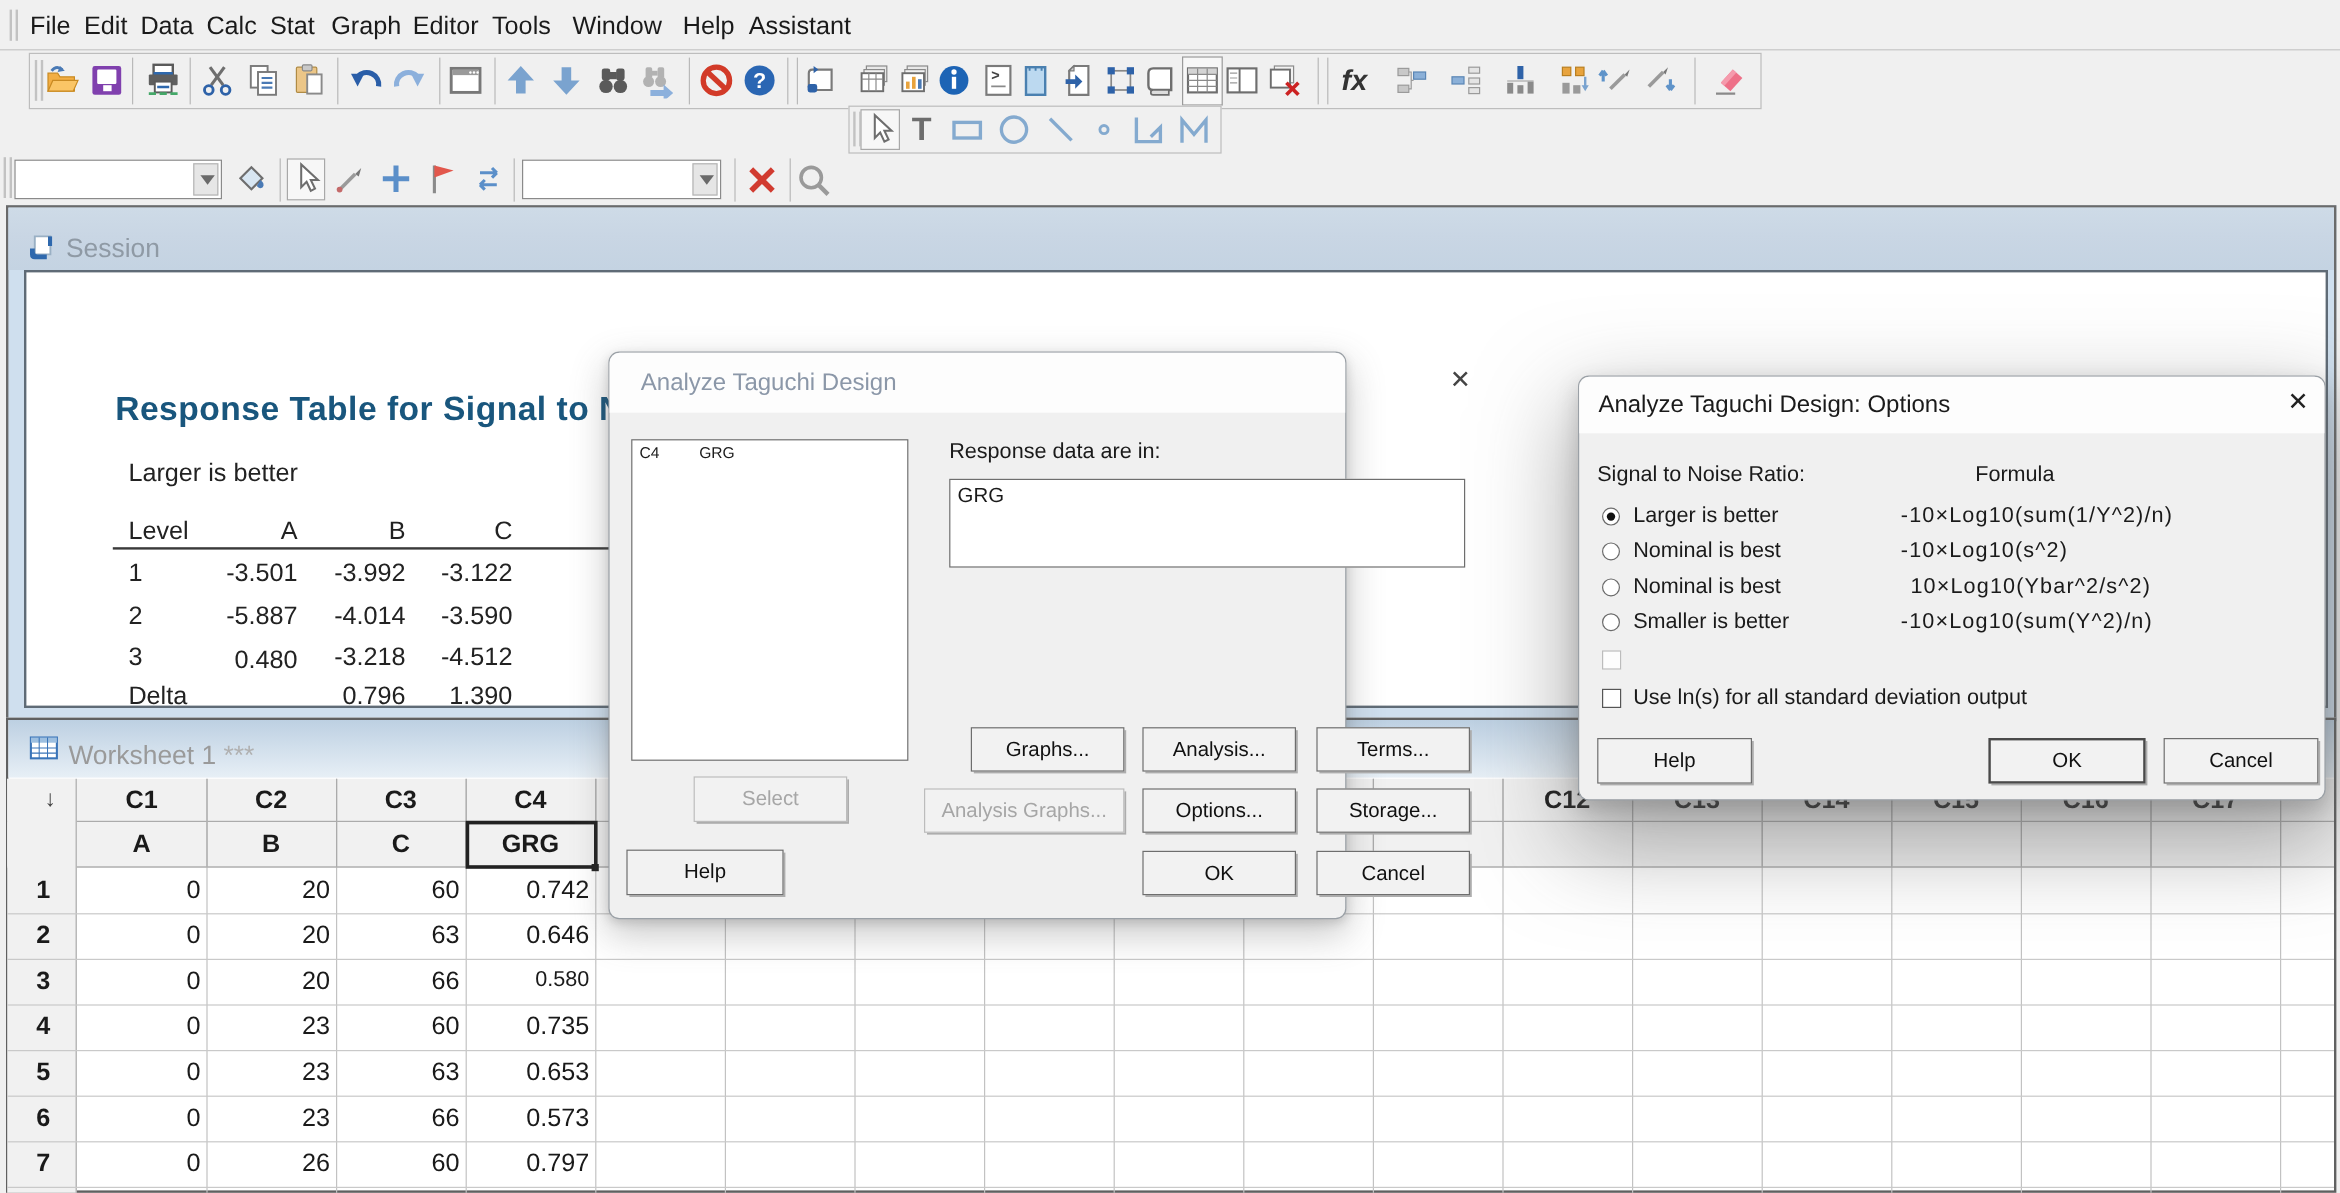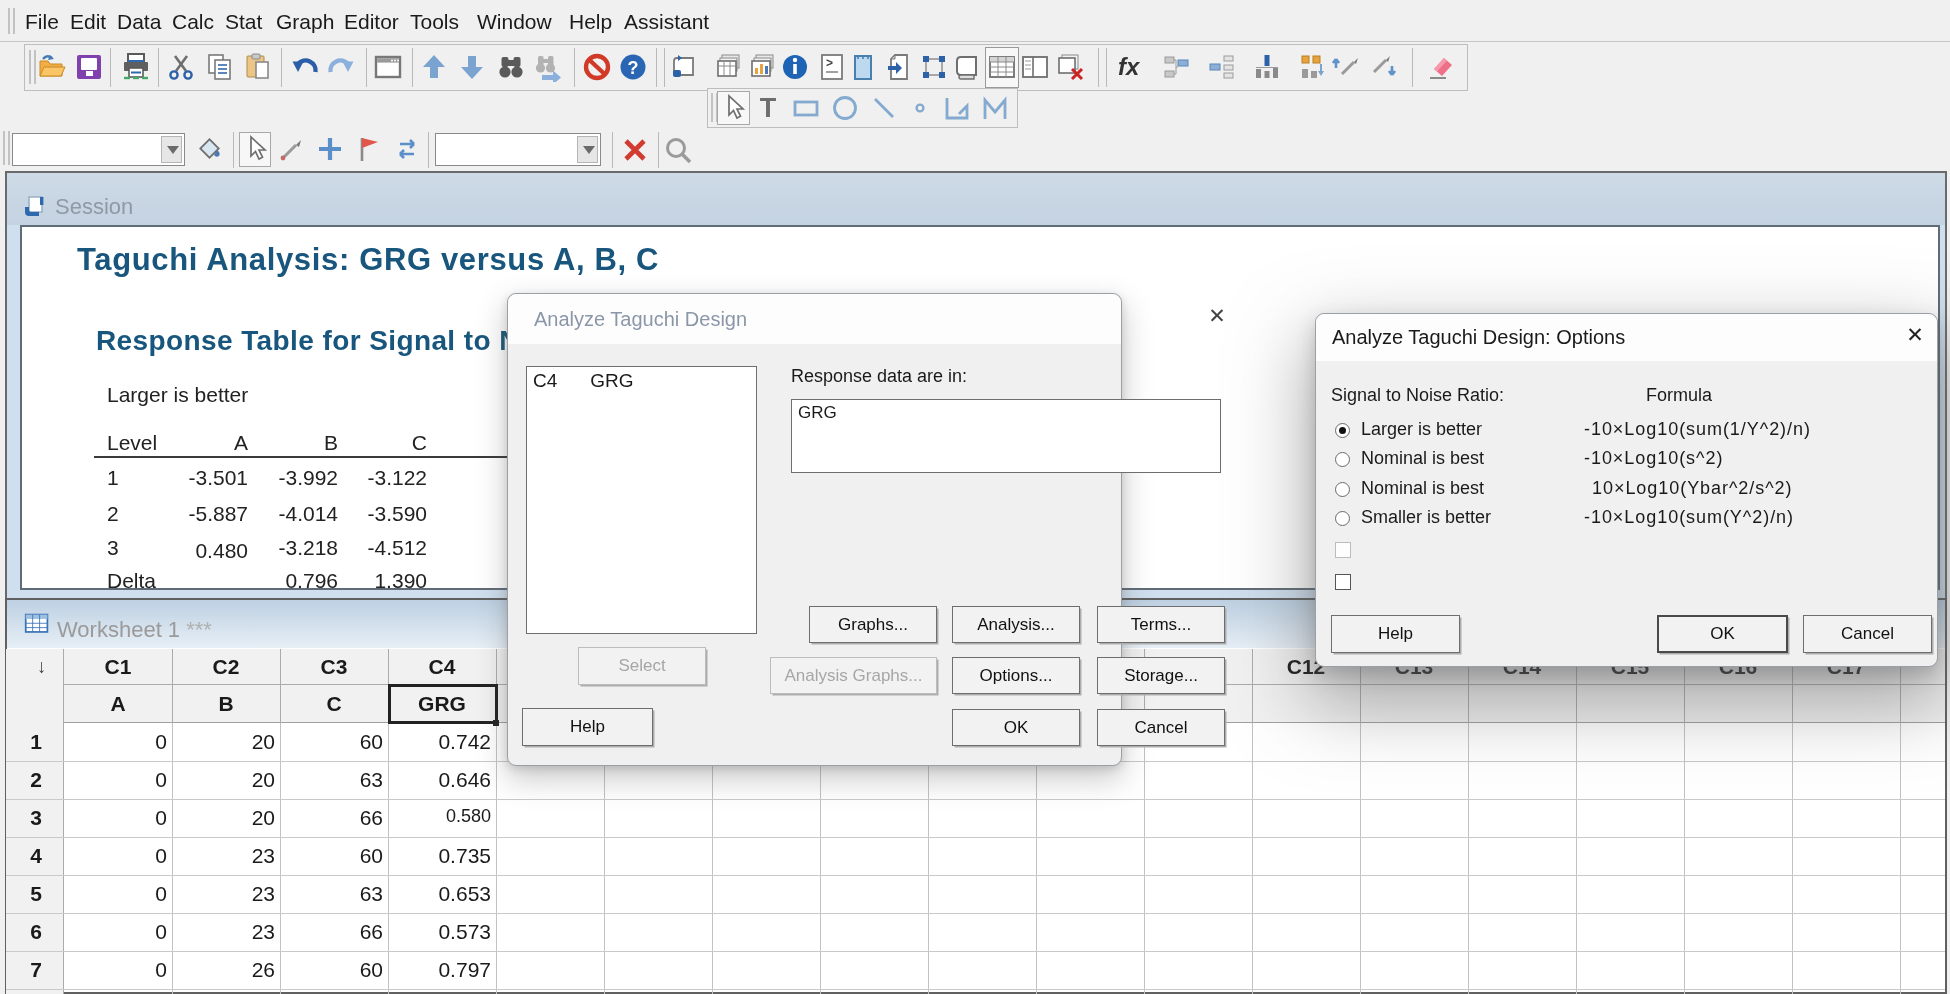--- a/index.html
+++ b/index.html
@@ -337,21 +337,20 @@
 <div style="position:absolute;left:7px;top:173px;width:1938px;height:52px;background:linear-gradient(#cedbe7,#c9d6e4 45%,#c4d3e2);z-index:1;"></div>
 <div style="position:absolute;left:23px;top:195px;width:24px;height:24px;z-index:2;"><svg width="24" height="24" viewBox="0 0 24 24">
       <path d="M6 2 h13 v15 h-13 z" fill="#fff" stroke="#9ab0c4" stroke-width="1.6"></path>
       <path d="M2 12 v5 q0 4 4 4 h10 v-4 h-8 q-2 0 -2 -2 v-3 z" fill="#2e68ad"></path>
       <rect x="17" y="2" width="3.4" height="8" fill="#2e68ad"></rect>
     </svg></div>
 <div style="position:absolute;left:55px;top:194px;width:300px;height:28px;font-size:22px;color:#8f9aa5;z-index:2;">Session</div>
 <div style="position:absolute;left:20px;top:225px;width:1920px;height:365px;background:#fff;border:2px solid #5f6b76;z-index:1;"></div>
 <div style="position:absolute;left:22px;top:227px;width:1916px;height:361px;overflow:hidden;z-index:2;">
     <div style="position:absolute;left:-22px;top:-227px;width:1950px;height:994px;">
-<div style="position:absolute;left:77px;top:242px;width:900px;height:38px;font-size:31px;font-weight:bold;letter-spacing:0.65px;color:#19567d;z-index:2;white-space:nowrap;">Taguchi Analysis: GRG versus A, B, C</div>
 <div style="position:absolute;left:96px;top:325px;width:800px;height:34px;font-size:28px;font-weight:bold;letter-spacing:0.4px;color:#19567d;z-index:2;white-space:nowrap;">Response Table for Signal to Noise Ratios</div>
 <div style="position:absolute;left:107px;top:383px;width:400px;height:26px;font-size:21px;color:#222;z-index:2;">Larger is better</div>
 <div style="position:absolute;left:107px;top:431px;font-size:21px;color:#222;z-index:2;white-space:nowrap;">Level</div>
       <div style="position:absolute;left:138px;top:431px;width:110px;font-size:21px;color:#222;text-align:right;white-space:nowrap;z-index:2;">A</div>
       <div style="position:absolute;left:228px;top:431px;width:110px;font-size:21px;color:#222;text-align:right;white-space:nowrap;z-index:2;">B</div>
       <div style="position:absolute;left:317px;top:431px;width:110px;font-size:21px;color:#222;text-align:right;white-space:nowrap;z-index:2;">C</div>
 <div style="position:absolute;left:94px;top:456px;width:416px;height:2px;background:#3a3a3a;z-index:2;"></div>
 <div style="position:absolute;left:107px;top:466px;font-size:21px;color:#222;z-index:2;white-space:nowrap;">1</div>
       <div style="position:absolute;left:138px;top:466px;width:110px;font-size:21px;color:#222;text-align:right;white-space:nowrap;z-index:2;">-3.501</div>
       <div style="position:absolute;left:228px;top:466px;width:110px;font-size:21px;color:#222;text-align:right;white-space:nowrap;z-index:2;">-3.992</div>
@@ -484,21 +483,21 @@
 <div style="position:absolute;left:12px;top:958px;width:48px;font-size:21px;font-weight:bold;color:#1a1a1a;text-align:center;z-index:4;">7</div>
 <div style="position:absolute;left:77px;top:958px;width:90px;font-size:21px;color:#1a1a1a;text-align:right;white-space:nowrap;z-index:4;">0</div>
 <div style="position:absolute;left:185px;top:958px;width:90px;font-size:21px;color:#1a1a1a;text-align:right;white-space:nowrap;z-index:4;">26</div>
 <div style="position:absolute;left:293px;top:958px;width:90px;font-size:21px;color:#1a1a1a;text-align:right;white-space:nowrap;z-index:4;">60</div>
 <div style="position:absolute;left:401px;top:958px;width:90px;font-size:21px;color:#1a1a1a;text-align:right;white-space:nowrap;z-index:4;">0.797</div>
 <div class="dlg dlg1" style="left:507px;top:293px;width:615px;height:473px;z-index:10;">
 <div class="dtitle" style="position:absolute;left:0;top:0;right:0;height:50px;"></div>
 <div style="position:absolute;left:26px;top:14px;width:400px;height:26px;font-size:20px;color:#8b97a8;white-space:nowrap;">Analyze Taguchi Design</div>
 <div style="position:absolute;left:695px;top:10px;width:28px;height:28px;font-size:21px;color:#444;text-align:center;">✕</div>
 <div style="position:absolute;left:18px;top:72px;width:231px;height:268px;background:#fff;border:1px solid #6e6e6e;"></div>
-<div style="position:absolute;left:25px;top:76px;width:200px;font-size:19px;color:#1a1a1a;">C4<span style="margin-left:33px">GRG</span></div>
+<div style="position:absolute;left:25px;top:76px;width:200px;font-size:13px;color:#1a1a1a;">C4<span style="margin-left:33px">GRG</span></div>
 <div class="btn dis" style="position:absolute;left:70px;top:353px;width:128px;height:38px;display:flex;align-items:center;justify-content:center;">Select</div>
 <div class="btn" style="position:absolute;left:14px;top:414px;width:131px;height:38px;display:flex;align-items:center;justify-content:center;">Help</div>
 <div style="position:absolute;left:283px;top:72px;width:300px;font-size:18px;color:#1a1a1a;">Response data are in:</div>
 <div style="position:absolute;left:283px;top:105px;width:430px;height:74px;background:#fff;border:1px solid #6e6e6e;"></div>
 <div style="position:absolute;left:290px;top:109px;width:100px;font-size:17px;color:#1a1a1a;">GRG</div>
 <div class="btn" style="position:absolute;left:301px;top:312px;width:128px;height:37px;">Graphs...</div>
 <div class="btn" style="position:absolute;left:444px;top:312px;width:128px;height:37px;">Analysis...</div>
 <div class="btn" style="position:absolute;left:589px;top:312px;width:128px;height:37px;">Terms...</div>
 <div class="btn dis" style="position:absolute;left:262px;top:363px;width:167px;height:37px;">Analysis Graphs...</div>
 <div class="btn" style="position:absolute;left:444px;top:363px;width:128px;height:37px;">Options...</div>
@@ -521,15 +520,16 @@
 <div style="position:absolute;left:45px;top:134px;width:220px;font-size:18px;color:#1a1a1a;white-space:nowrap;">Nominal is best</div>
 <div style="position:absolute;left:268px;top:134px;width:330px;font-size:18px;letter-spacing:0.95px;color:#1a1a1a;white-space:nowrap;">-10×Log10(s^2)</div>
 <div style="position:absolute;left:19px;top:168px;width:15px;height:15px;border:1px solid #6a6a6a;border-radius:50%;background:#fff;"></div>
 <div style="position:absolute;left:45px;top:164px;width:220px;font-size:18px;color:#1a1a1a;white-space:nowrap;">Nominal is best</div>
 <div style="position:absolute;left:276px;top:164px;width:330px;font-size:18px;letter-spacing:0.95px;color:#1a1a1a;white-space:nowrap;">10×Log10(Ybar^2/s^2)</div>
 <div style="position:absolute;left:19px;top:197px;width:15px;height:15px;border:1px solid #6a6a6a;border-radius:50%;background:#fff;"></div>
 <div style="position:absolute;left:45px;top:193px;width:220px;font-size:18px;color:#1a1a1a;white-space:nowrap;">Smaller is better</div>
 <div style="position:absolute;left:268px;top:193px;width:330px;font-size:18px;letter-spacing:0.95px;color:#1a1a1a;white-space:nowrap;">-10×Log10(sum(Y^2)/n)</div>
 <div style="position:absolute;left:19px;top:228px;width:16px;height:16px;border:1px solid #bcbcbc;background:#fdfdfd;"></div>
 <div style="position:absolute;left:19px;top:260px;width:16px;height:16px;border:1px solid #555;background:#fff;"></div>
+<div style="position:absolute;left:45px;top:257px;width:400px;font-size:18px;color:#1a1a1a;white-space:nowrap;">Use ln(s) for all standard deviation output</div>
 <div class="btn" style="position:absolute;left:15px;top:301px;width:129px;height:38px;">Help</div>
 <div class="btn" style="position:absolute;left:341px;top:301px;width:131px;height:38px;border:2px solid #4a4a4a;">OK</div>
 <div class="btn" style="position:absolute;left:487px;top:301px;width:129px;height:38px;">Cancel</div>
 </div>
 </body></html>

